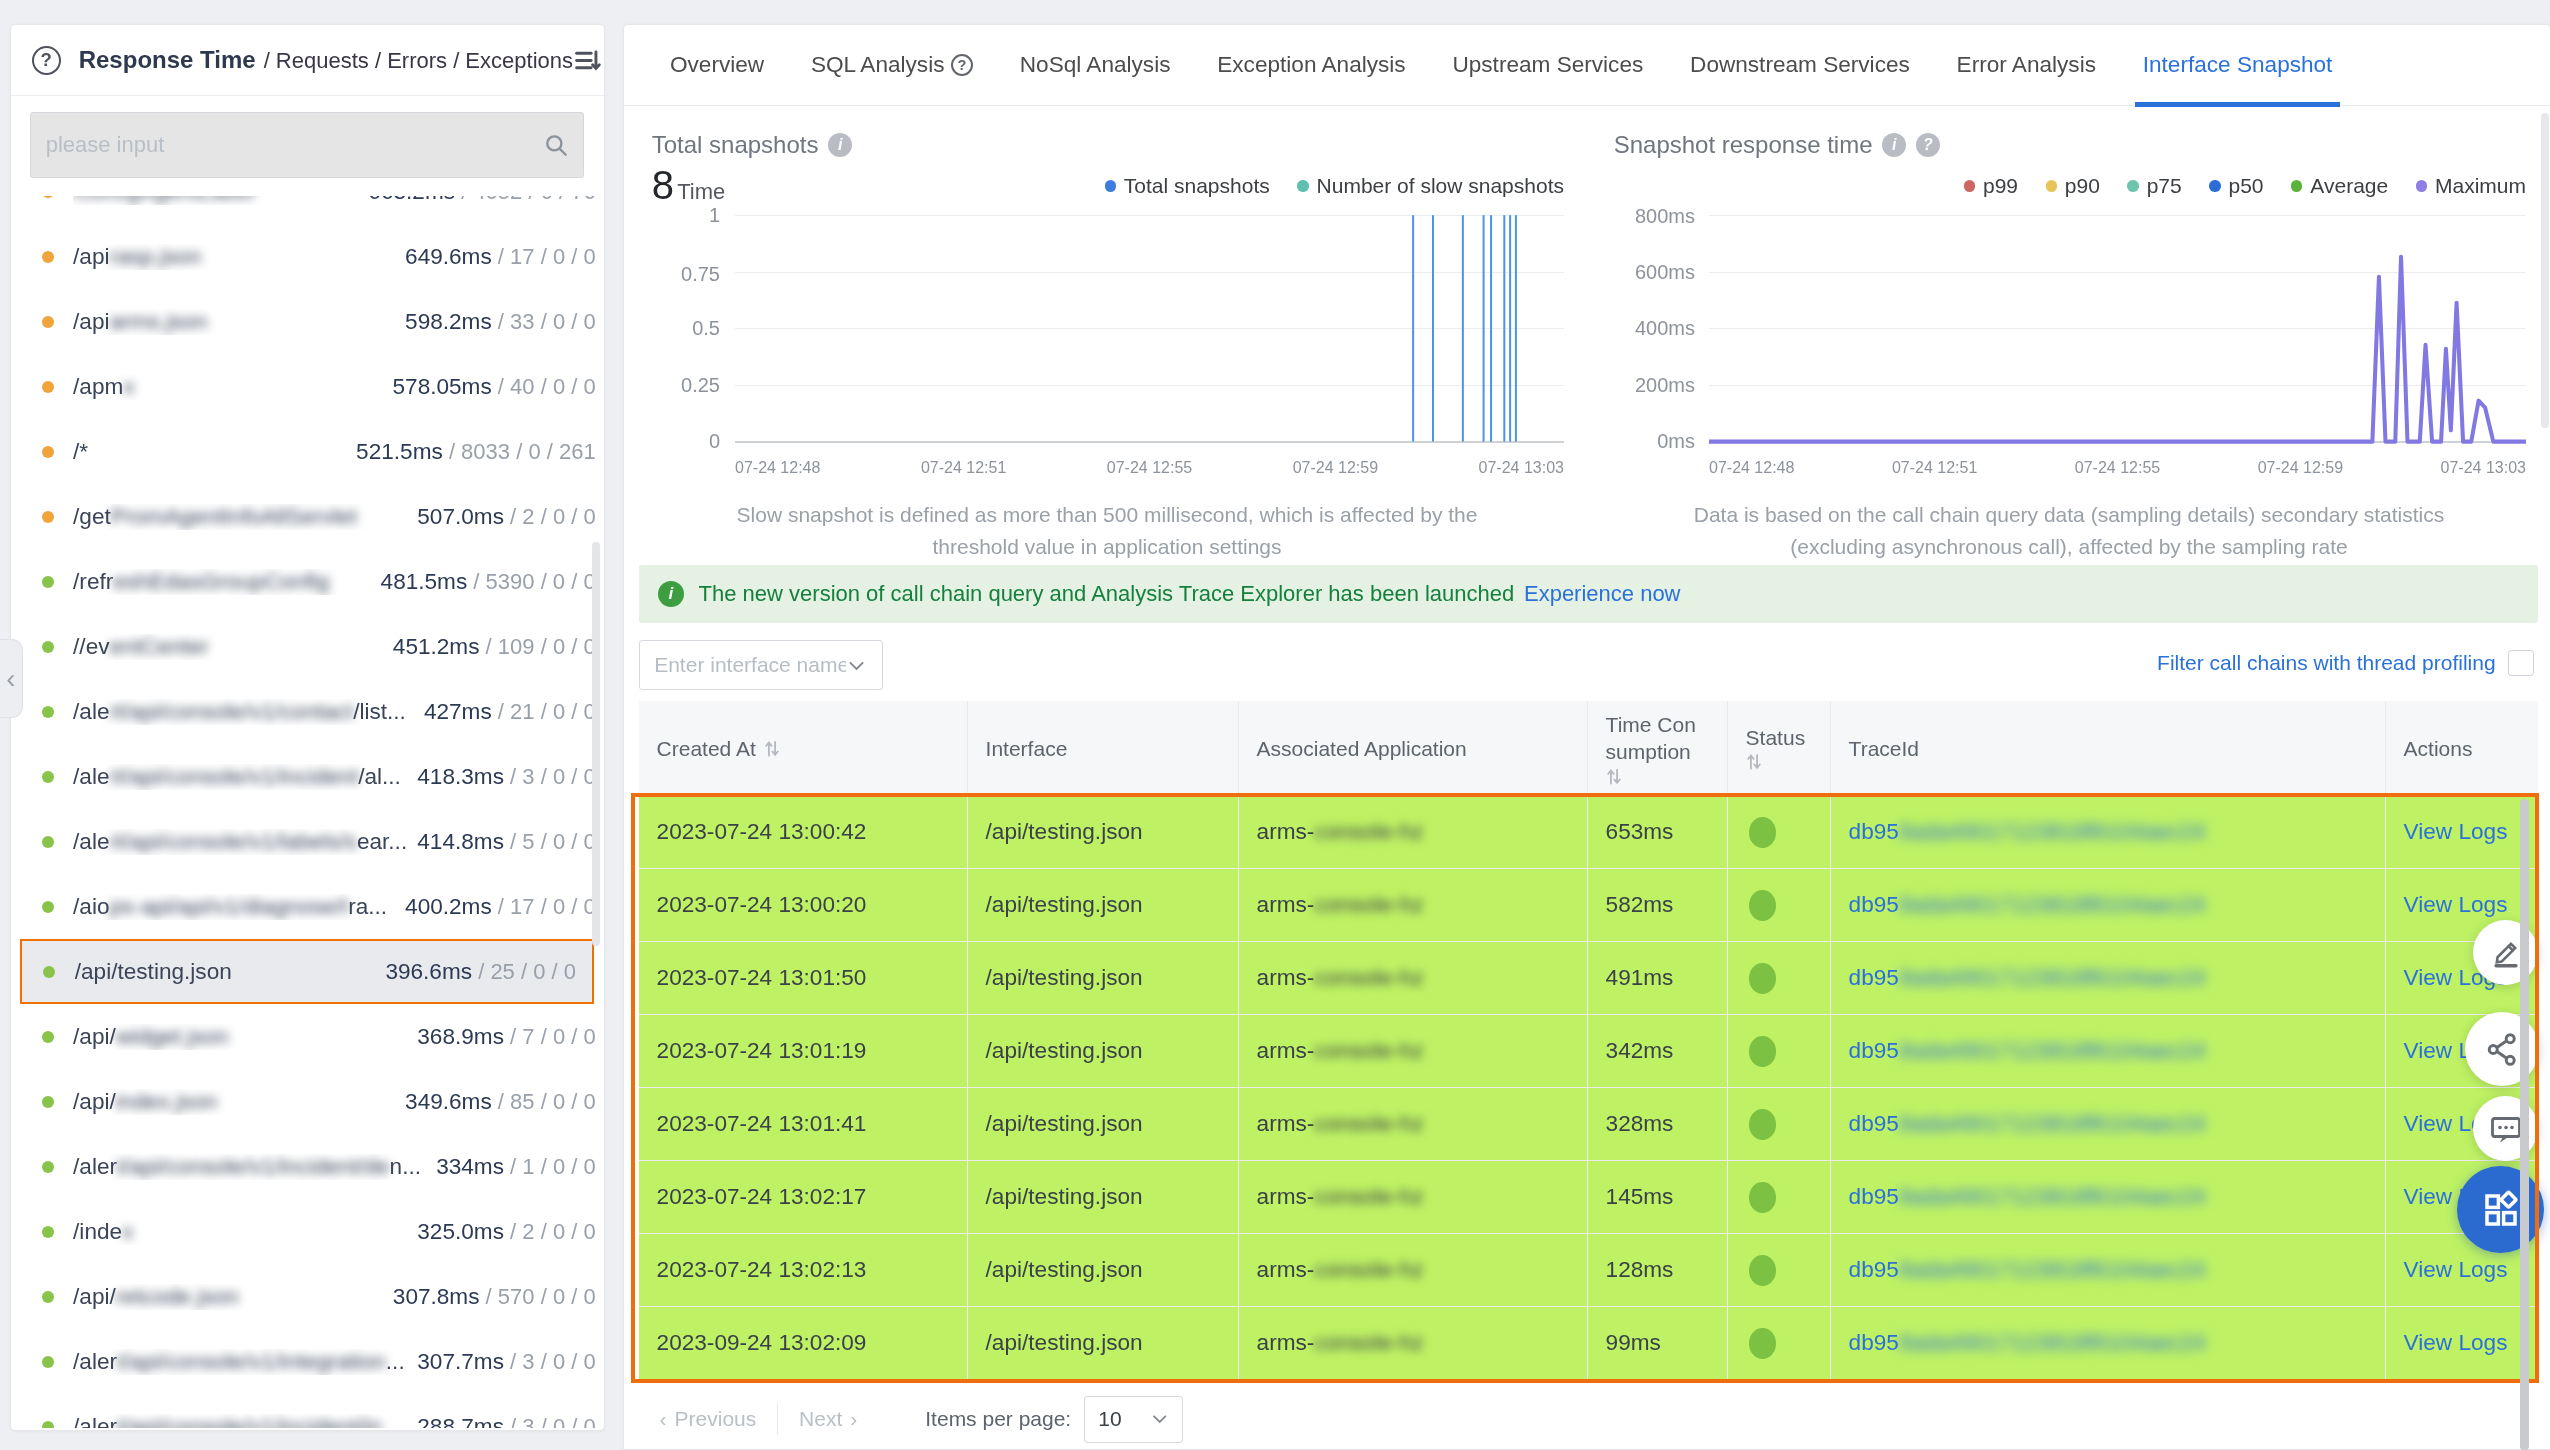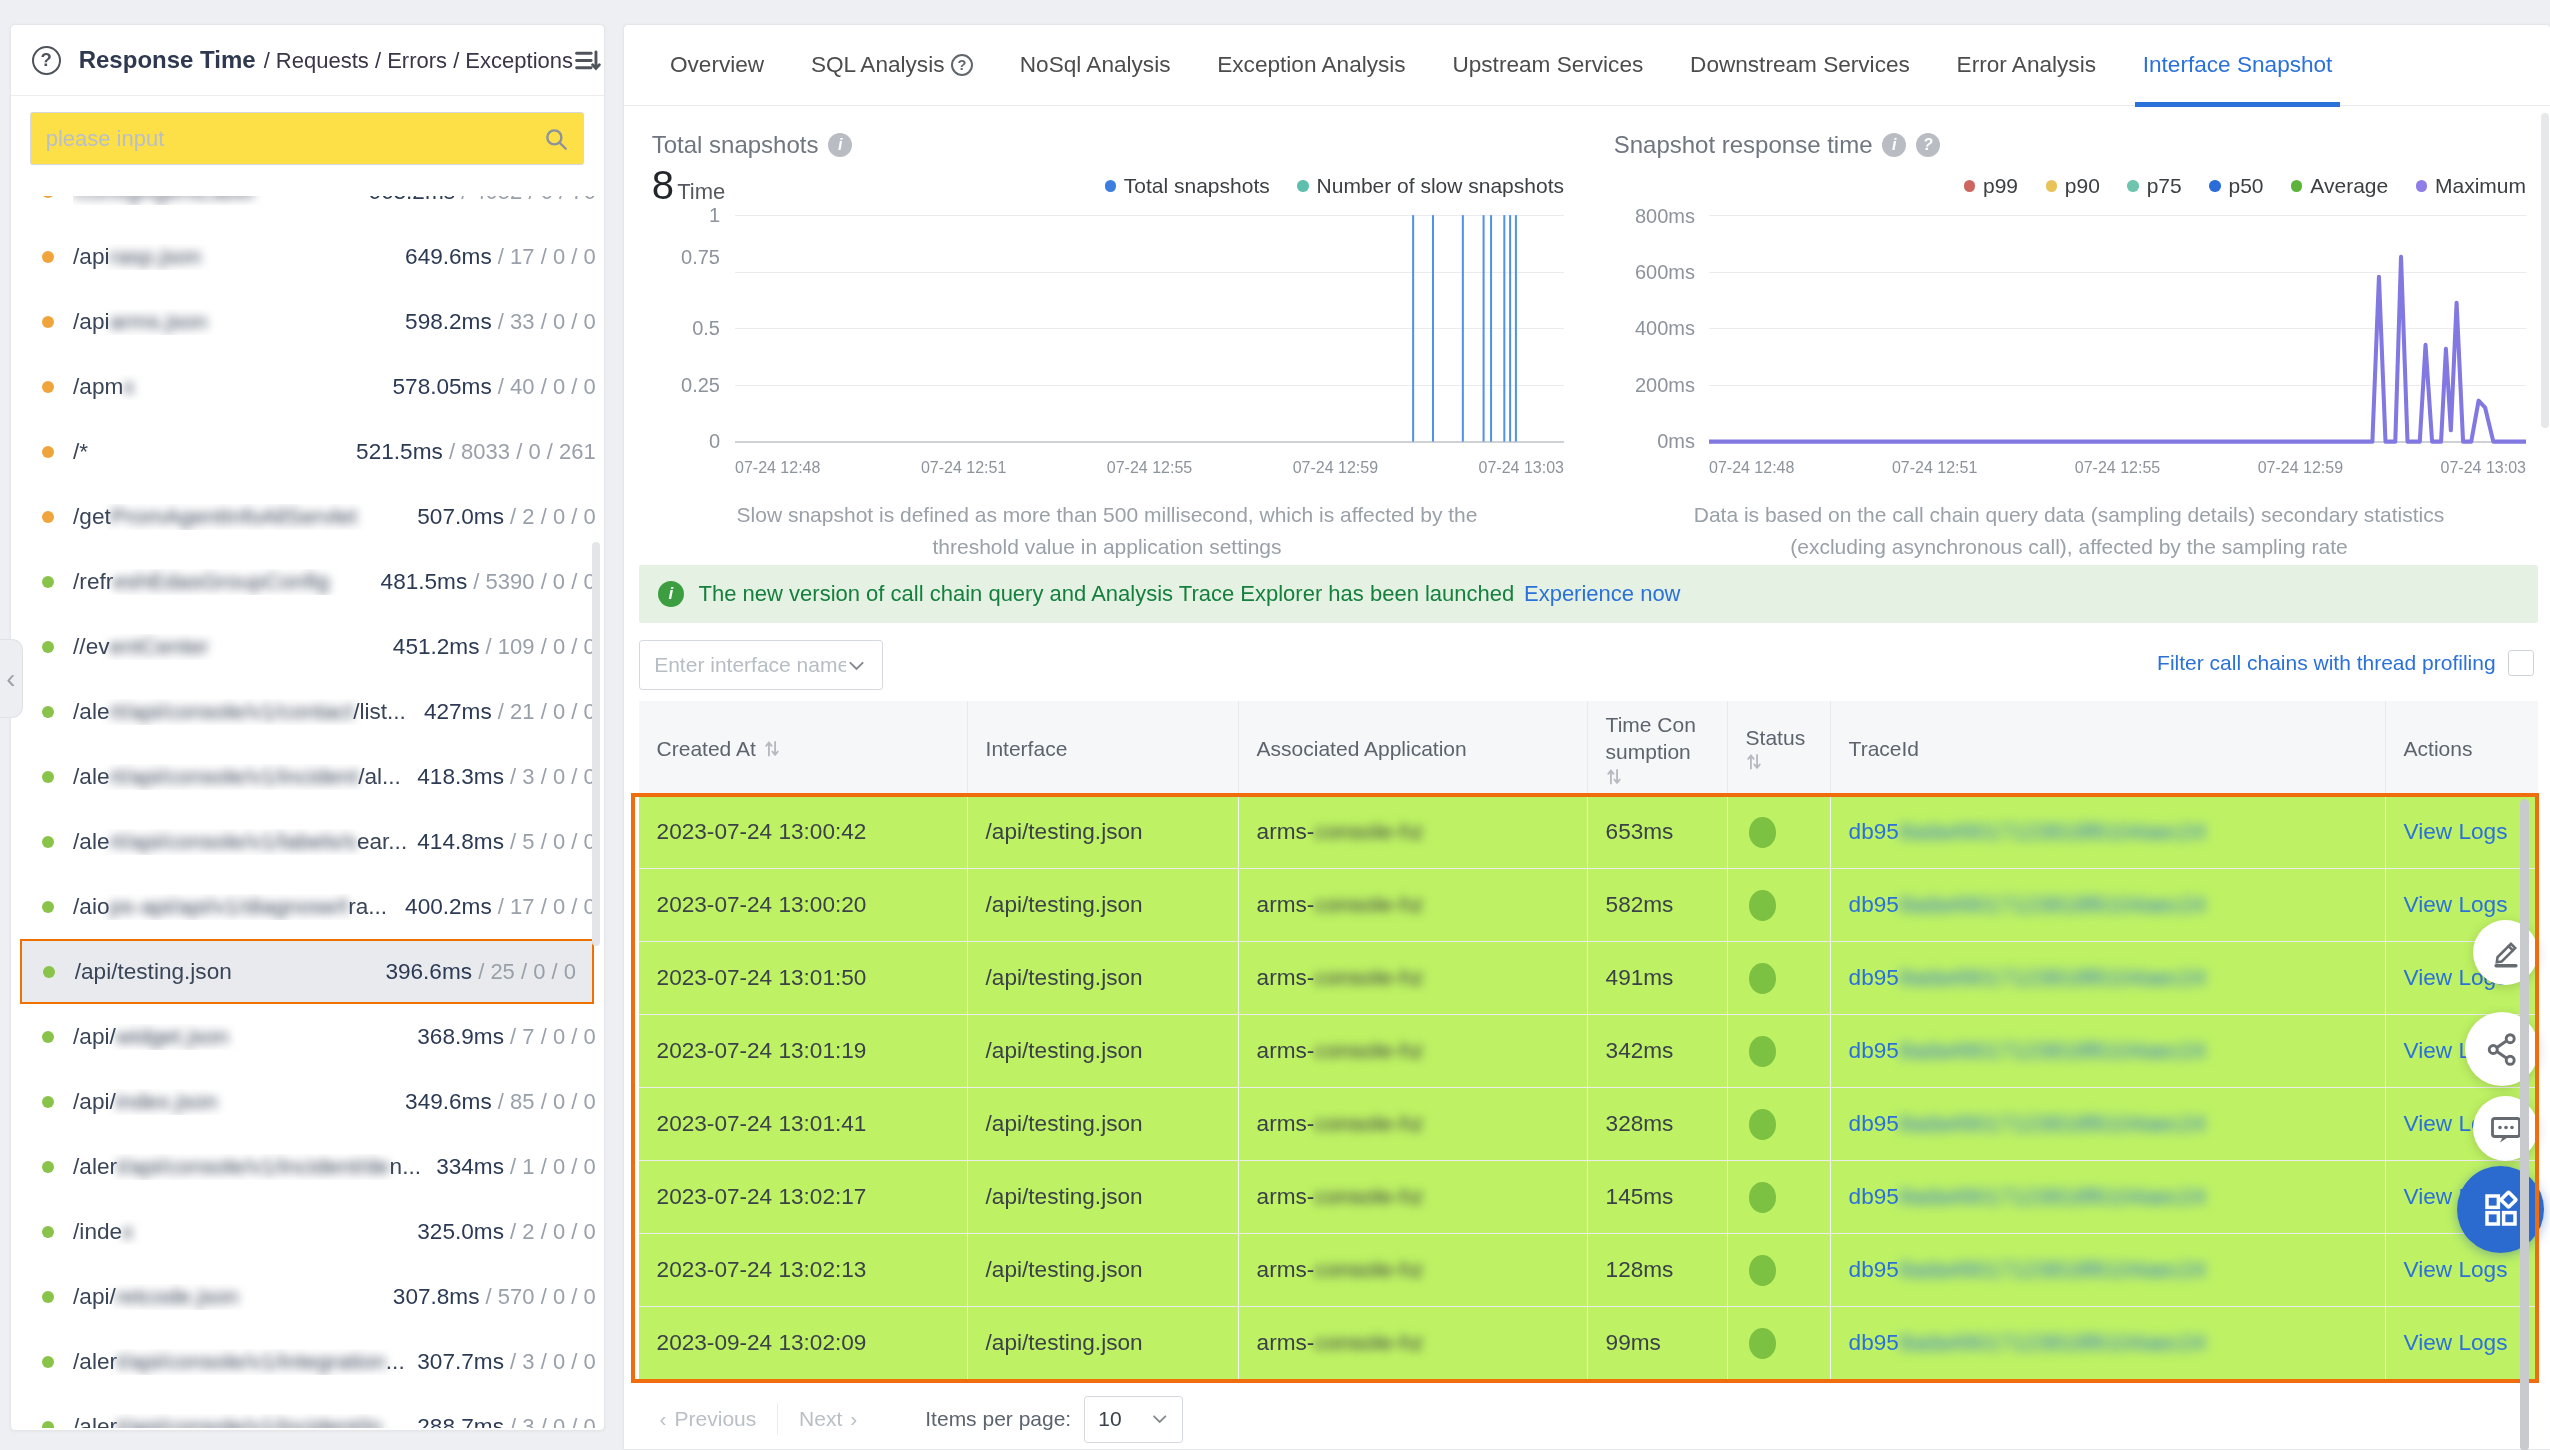--- a/index.html
+++ b/index.html
@@ -14,21 +14,21 @@
   .card { background:#fff; border:0.8px solid #e4e6ea; border-radius:4.9px; position:absolute; box-shadow:0 0.8px 3.2px rgba(0,0,0,.04); }
 
   
   #sidebar { left:9.7px; top:24px; width:595px; height:1407px; overflow:hidden; }
   .sb-header { height:71px; display:flex; align-items:center; padding:0 21px; border-bottom:1.6px solid #ededef; }
   .help-circle { width:29px; height:29px; border:2.4px solid #4f545c; border-radius:50%; color:#4f545c;
     font-size:18.6px; font-weight:bold; display:flex; align-items:center; justify-content:center; flex:none; }
   .sb-title { margin-left:18px; font-size:24px; font-weight:600; color:#2e3950; white-space:nowrap; }
   .sb-title-suffix { font-size:22px; font-weight:500; color:#3a3547; margin-left:8px; }
   .sb-sort { margin-left:auto; flex:none; }
-  .sb-search { margin:16px 19.4px 0 19.4px; height:53px; border:1.6px solid #d4d7db; border-radius:2.4px; display:flex; align-items:center; padding:0 14.6px; background:#fde047; }
+  .sb-search { margin:16px 19.4px 0 19.4px; height:66px; border:1.6px solid #d4d7db; border-radius:2.4px; display:flex; align-items:center; padding:0 14.6px; background:#e5e5e5; }
   .sb-search input { border:none; outline:none; flex:1; font-size:22px; color:#3b4148; font-family:inherit; background:transparent; }
   .sb-search input::placeholder { color:#b9bfc7; }
   #sb-list { position:absolute; top:171px; left:0; right:0; bottom:1.6px; overflow:hidden; }
   .side-item { height:65px; display:flex; align-items:center; padding:0 8px 0 31px; cursor:pointer; }
   .side-item.clipped { margin-top:-37px; }
   .side-item.selected { background:#e8eaee; border:2.4px solid #ef7102; margin-left:9.7px; margin-right:9.7px; padding:0 16px 0 21px; }
   .dot { width:12px; height:12px; border-radius:50%; flex:none; margin-right:19.4px; }
   .si-name { flex:1; min-width:0; font-size:22.6px; color:#3a4558; white-space:nowrap; overflow:hidden; }
   .si-val { flex:none; margin-left:11.3px; font-size:22.6px; white-space:nowrap; }
   .si-ms { color:#2c3a54; font-weight:500; }
@@ -297,21 +297,21 @@
         </span>
         <span class="li">
           <span class="ldot" style="background: rgb(95, 191, 174);"></span>
           <span>Number of slow snapshots</span>
         </span>
       </div>
     <div class="plot">
         <div class="gridline" style="left: 93px; width: 829px; top: 0px;"></div>
         <div class="ylabel" style="width: 78px; left: 0px; top: 0px;">1</div>
         <div class="gridline" style="left: 93px; width: 829px; top: 57px;"></div>
-        <div class="ylabel" style="width: 78px; left: 0px; top: 42px;">0.75</div>
+        <div class="ylabel" style="width: 78px; left: 0px; top: 59px;">0.75</div>
         <div class="gridline" style="left: 93px; width: 829px; top: 113px;"></div>
         <div class="ylabel" style="width: 78px; left: 0px; top: 113px;">0.5</div>
         <div class="gridline" style="left: 93px; width: 829px; top: 170px;"></div>
         <div class="ylabel" style="width: 78px; left: 0px; top: 170px;">0.25</div>
         <div class="gridline axis" style="left: 93px; width: 829px; top: 226px;"></div>
         <div class="ylabel" style="width: 78px; left: 0px; top: 226px;">0</div>
         <svg width="829" height="230" style="left: 93px;" viewBox="0 0 1025 284">
           <line x1="838.4499999999999" x2="838.4499999999999" y1="280" y2="0" stroke="#4f93e6" stroke-width="2.5"></line>
           <line x1="863.05" x2="863.05" y1="280" y2="0" stroke="#4f93e6" stroke-width="2.5"></line>
           <line x1="899.95" x2="899.95" y1="280" y2="0" stroke="#4f93e6" stroke-width="2.5"></line>

